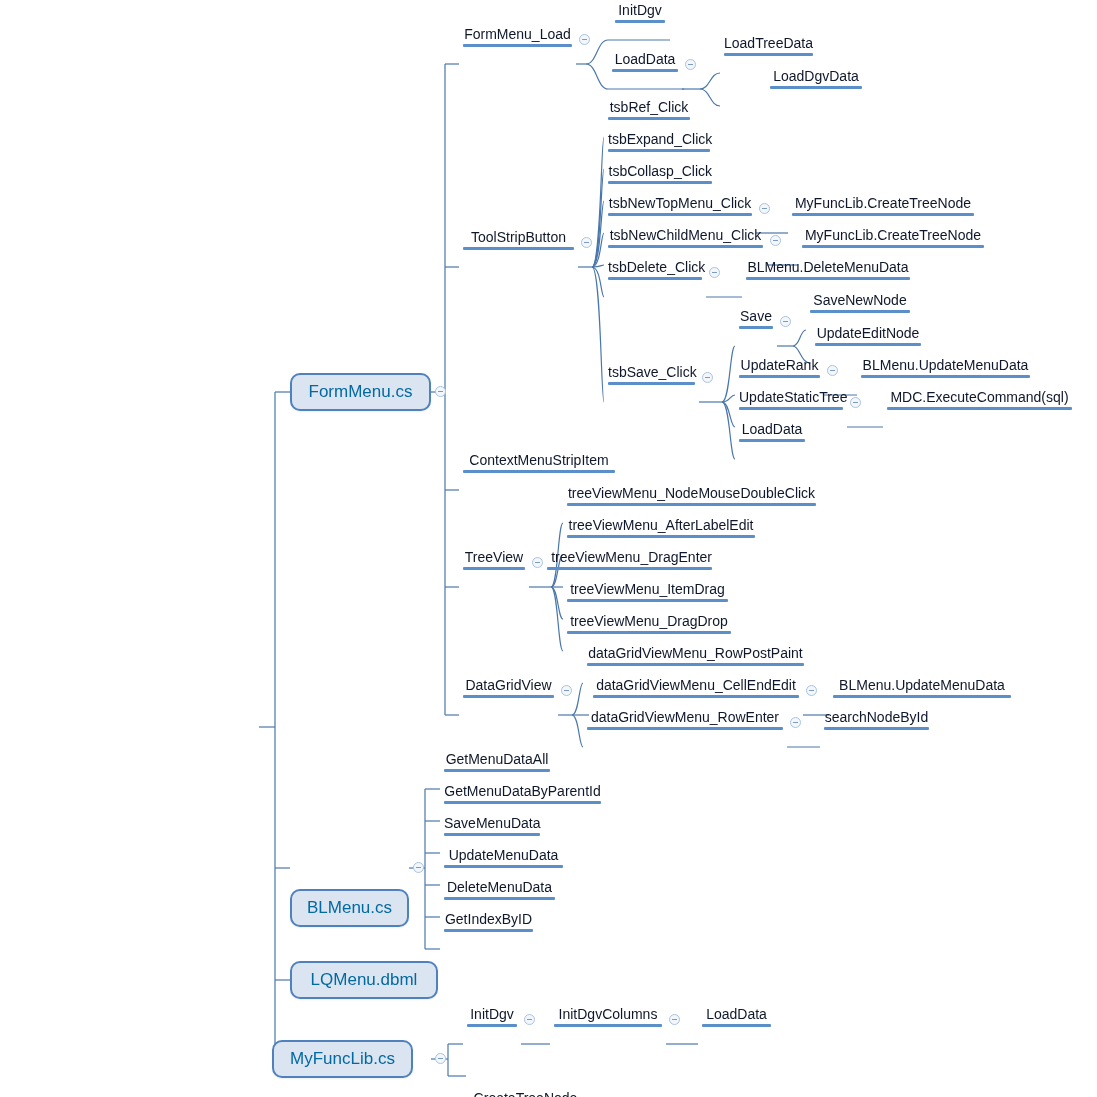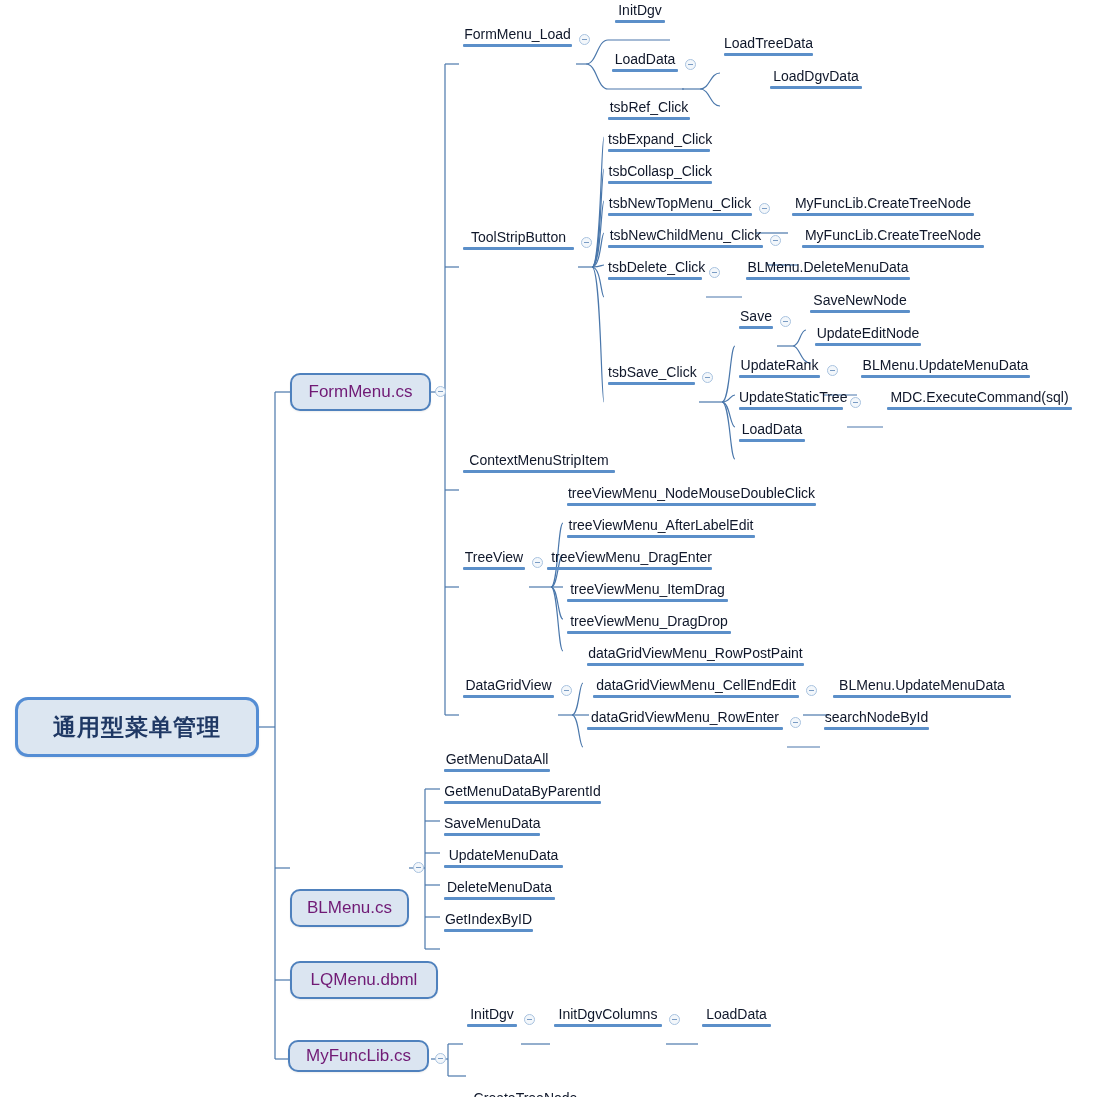--- a/index.html
+++ b/index.html
@@ -38,21 +38,21 @@
   }
 
   
   .box-node{
     position:absolute;
     box-sizing:border-box;
     display:flex;align-items:center;justify-content:center;
     background:#dbe5f1;
     border:2px solid #4f81bd;
     border-radius:10px;
-    color:#701a75;
+    color:#0369a1;
     font-size:17px;
     white-space:nowrap;
     box-shadow:0 1px 2px rgba(0,0,0,.07);
   }
 
   
   .text-node{
     position:absolute;
     box-sizing:border-box;
     white-space:nowrap;
@@ -172,37 +172,34 @@
 
       <path d="M431 1059 L448 1059"></path>
       <path d="M448 1044 L448 1076"></path>
       <path d="M448 1044 L463 1044"></path>
       <path d="M448 1076 L466 1076"></path>
       <path d="M521 1044 L550 1044"></path>
       <path d="M666 1044 L698 1044"></path>
     </g>
   </svg>
 
-  <div class="root-node" id="root-node" style="left: 15px; top: 697px; width: 244px; height: 60px;">
-    <span>通用型菜单管理</span>
-  </div>
 
   <div id="branch-layer">
       <div class="box-node" style="left: 290px; top: 373px; width: 141px; height: 38px;">
         <span>FormMenu.cs</span>
       </div>
       <div class="collapse-btn" style="left: 435px; top: 386px;"></div>
       <div class="box-node" style="left: 290px; top: 889px; width: 119px; height: 38px;">
         <span>BLMenu.cs</span>
       </div>
       <div class="collapse-btn" style="left: 413px; top: 862px;"></div>
       <div class="box-node" style="left: 290px; top: 961px; width: 148px; height: 38px;">
         <span>LQMenu.dbml</span>
       </div>
-      <div class="box-node" style="left: 288px; top: 1040px; width: 141px; height: 32px;">
+      <div class="box-node" style="left: 272px; top: 1040px; width: 141px; height: 38px;">
         <span>MyFuncLib.cs</span>
       </div>
       <div class="collapse-btn" style="left: 435px; top: 1053px;"></div>
     </div>
   <div id="node-layer">
       <div class="text-node" style="left: 459px; top: 26px; width: 117px;">
         <span class="tn-label">FormMenu_Load</span>
         <span class="tn-rule"></span>
       </div>
       <div class="collapse-btn" style="left: 579px; top: 34px;"></div>

